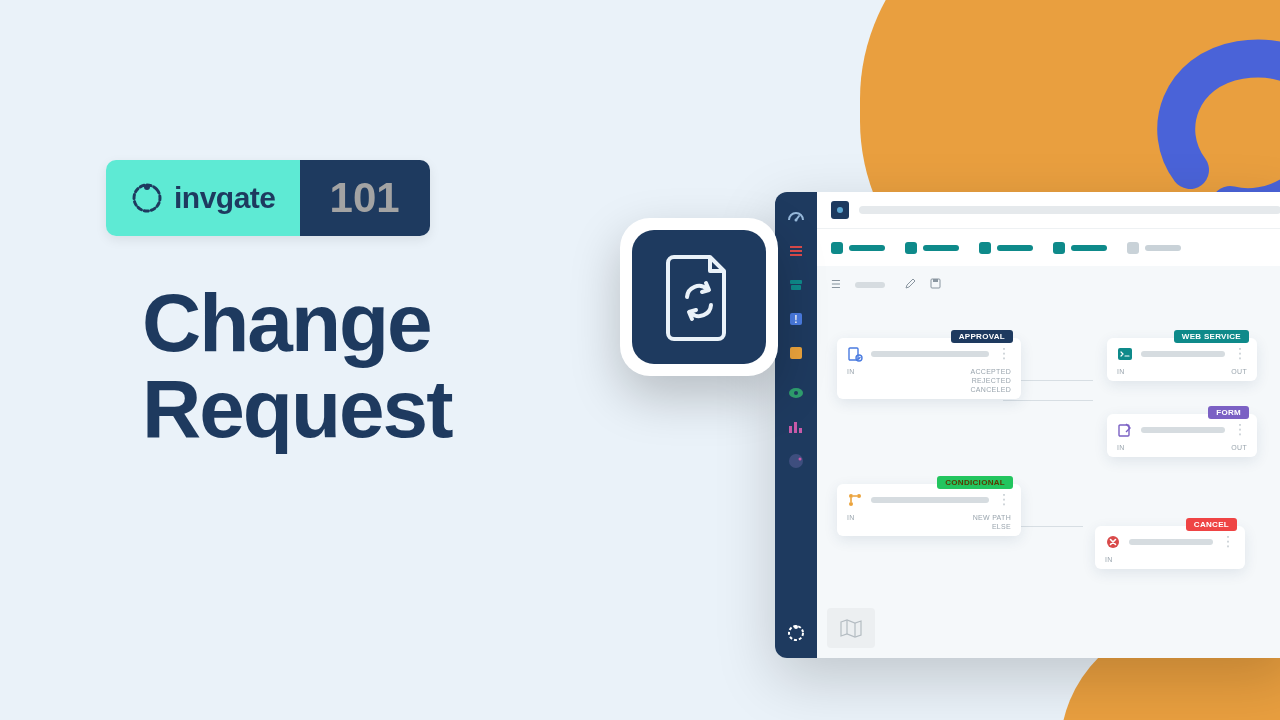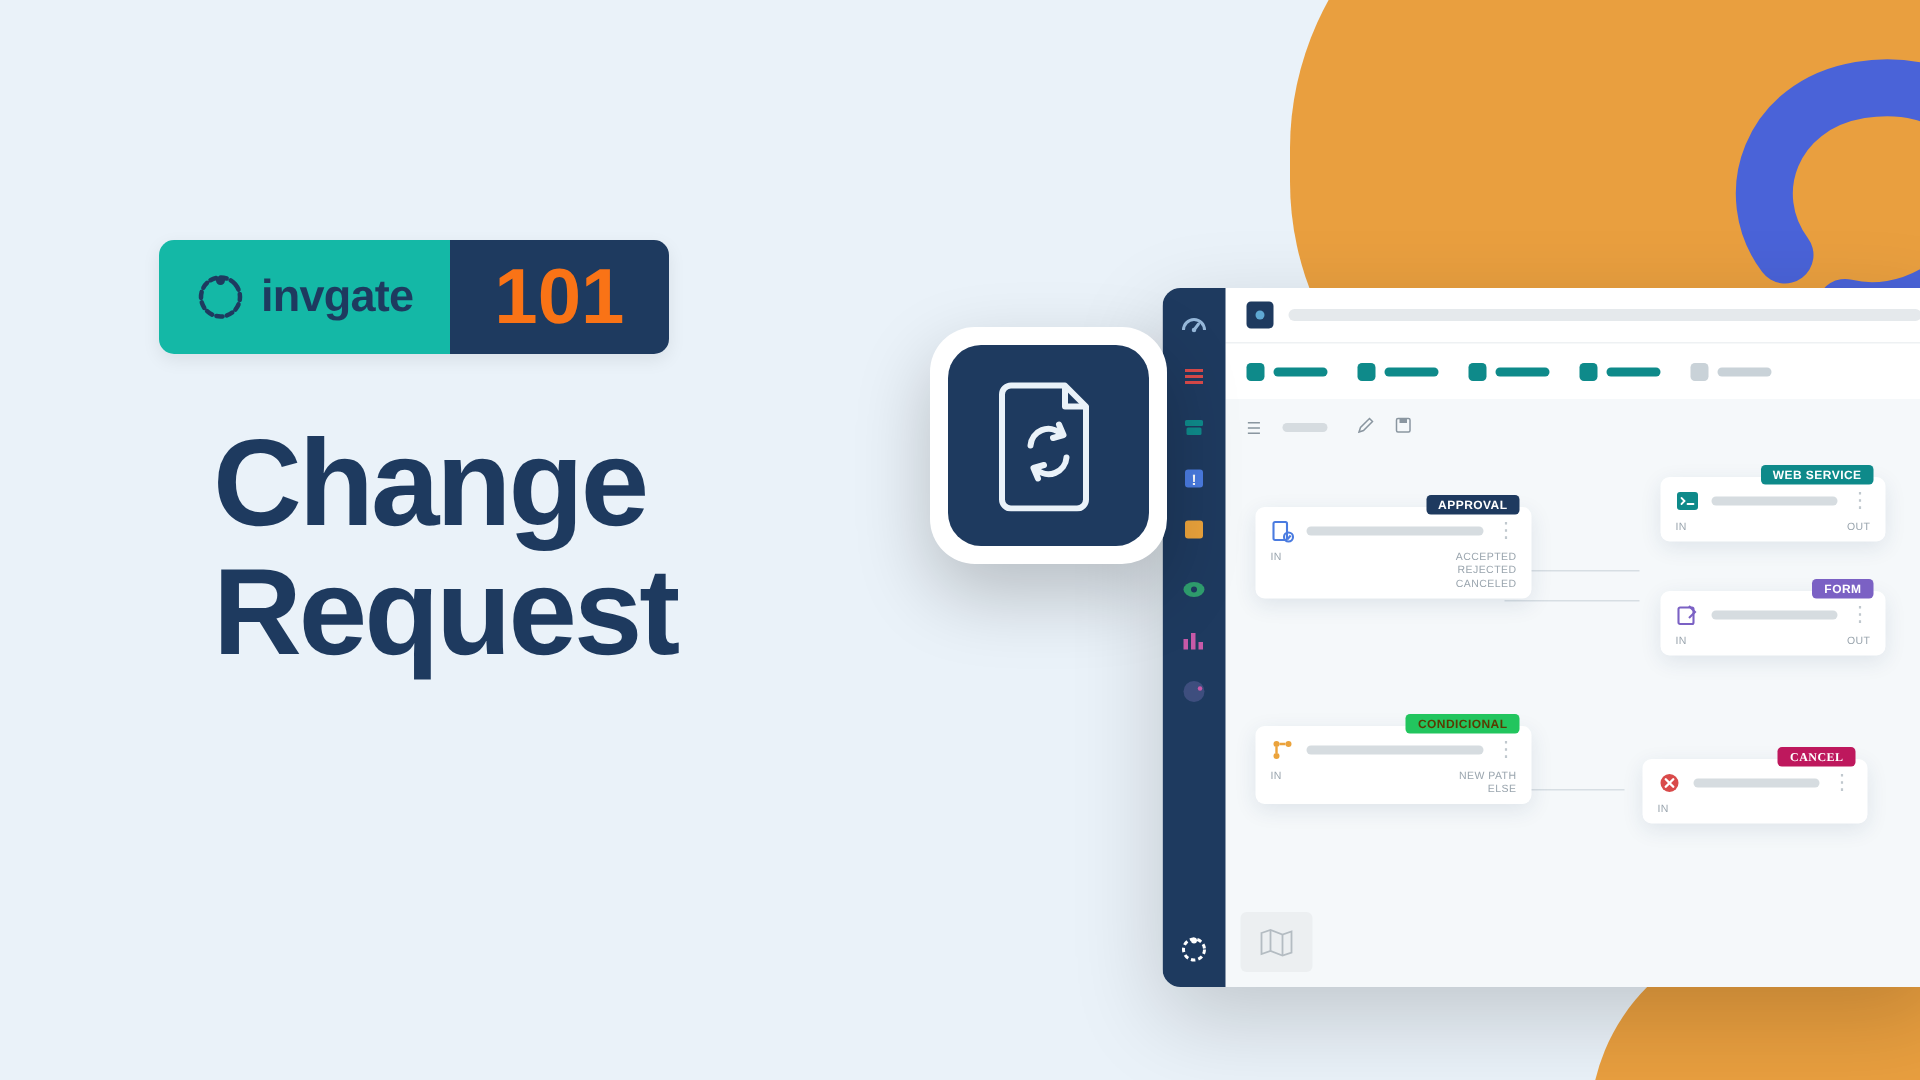--- a/index.html
+++ b/index.html
@@ -42,36 +42,36 @@
     position: absolute;
     top: 160px;
     left: 106px;
     display: flex;
     height: 76px;
     border-radius: 10px;
     overflow: hidden;
     box-shadow: 0 4px 12px rgba(0,0,0,0.08);
   }
   .badge-brand {
-    background: #14b8a6;
+    background: #5eead4;
     display: flex;
     align-items: center;
     gap: 10px;
     padding: 0 24px;
   }
   .brand-text {
     font-size: 30px;
     font-weight: 600;
     color: #1E3A5F;
     letter-spacing: -0.5px;
   }
   .badge-num {
     background: #1E3A5F;
-    color: #f97316;
-    font-size: 52px;
+    color: #a3a3a3;
+    font-size: 42px;
     font-weight: 700;
     display: flex;
     align-items: center;
     padding: 0 30px;
   }
   .main-title {
     position: absolute;
     top: 280px;
     left: 106px;
     font-size: 82px;
@@ -172,37 +172,37 @@
     position: absolute;
   }
   .wf-node {
     background: #fff;
     border-radius: 6px;
     box-shadow: 0 4px 14px rgba(30,58,95,0.10);
     padding: 8px 10px 6px 10px;
     width: 184px;
     position: relative;
   }
-  .wf-node.small { width: 150px; }
+  .wf-node.small { width: 150px; margin-top: 20px; }
   .wf-tag {
     position: absolute;
     top: -8px;
     right: 8px;
     padding: 2px 8px;
     font-size: 8px;
     font-weight: 700;
     letter-spacing: 0.3px;
     border-radius: 3px;
     color: #fff;
   }
   .tag-approval { background: #1E3A5F; }
   .tag-web { background: #0E8A8A; }
   .tag-form { background: #7B61C4; }
   .tag-cond { background: #22c55e; color:#5A3A00; }
-  .tag-cancel { background: #be185d; font-family: Liberation Serif, serif; }
+  .tag-cancel { background: #ef4444; }
   .wf-head {
     display:flex; align-items:center; gap:8px; margin-bottom:6px;
   }
   .wf-head .bar { flex:1; height:6px; background:#D6DCE0; border-radius:3px; }
   .wf-head .dots { color:#C0C8CE; font-size:14px; line-height:0.4; }
   .wf-ico { width:16px; height:16px; display:flex;align-items:center;justify-content:center; }
   .wf-ports {
     display:flex; justify-content:space-between; font-size:7px; color:#9AA5AE; letter-spacing:0.3px;
   }
   .wf-ports .col { display:flex; flex-direction:column; gap:2px; text-align:right; }

